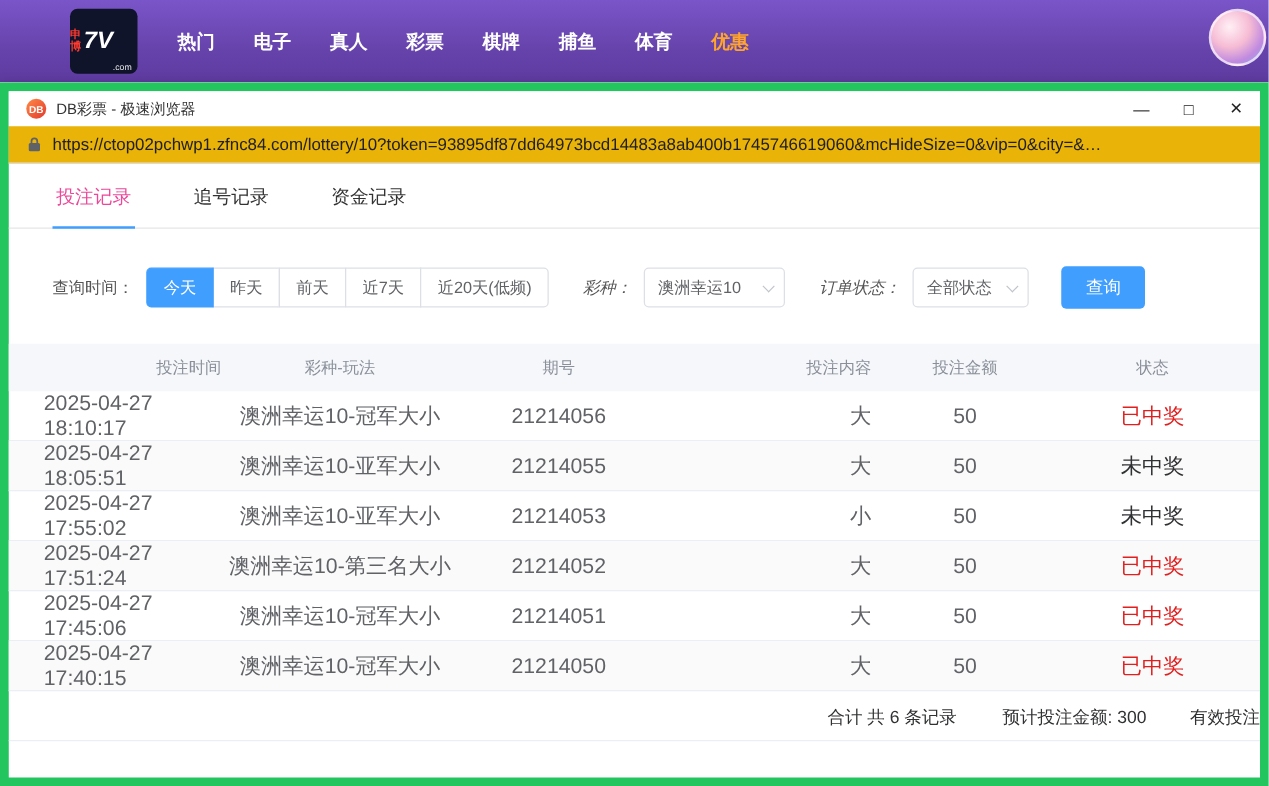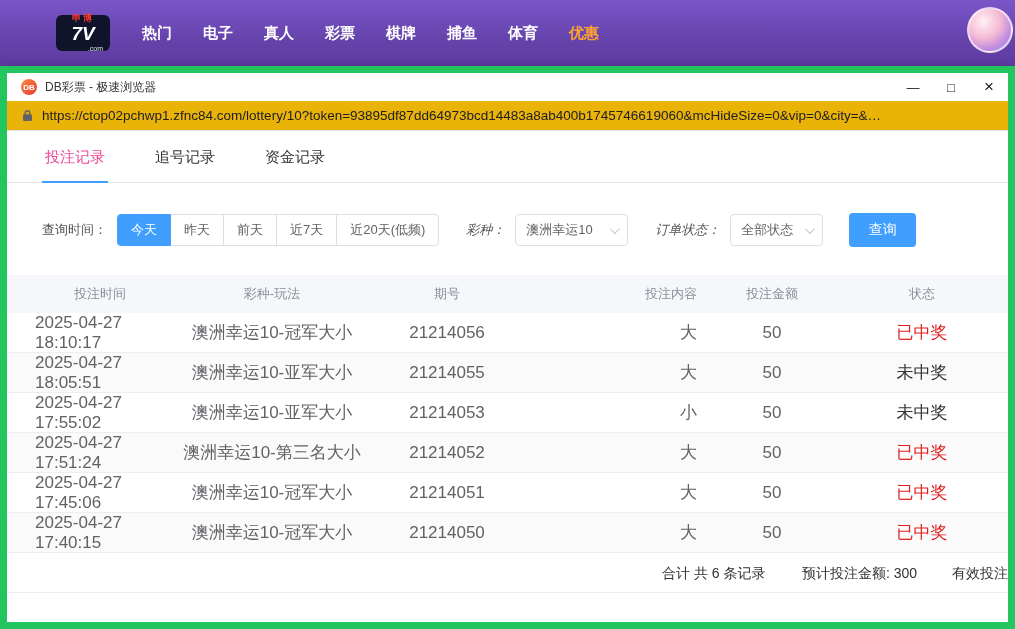--- a/index.html
+++ b/index.html
@@ -3,22 +3,22 @@
 <meta charset="utf-8">
 <style>
   * { margin:0; padding:0; box-sizing:border-box; }
   body { font-family:"Liberation Sans","DejaVu Sans",sans-serif; background:#fff; }
   .stage { position:relative; width:1015px; height:629px; overflow:hidden; background:#fff; }
 
   
   .site-header { position:absolute; top:0; left:0; width:100%; height:66px;
     background:linear-gradient(180deg,#7a55c9 0%, #6643ab 60%, #5e3ba0 100%);
     display:flex; align-items:center; padding-left:56px; }
-  .logo { width:54px; height:36px; background:#10142a; border-radius:6px;
-    display:flex; flex-direction:column; align-items:center; justify-content:center;
+  .logo { width:54px; height:52px; background:#10142a; border-radius:6px;
+    display:flex; flex-direction:row; align-items:center; 
     color:#fff; cursor:pointer; line-height:1.1; }
   .logo-top { font-size:9px; color:#ff3b30; font-weight:bold; letter-spacing:2px; }
   .logo-main { font-size:19px; font-weight:800; font-style:italic; color:#fff; }
   .logo-suffix { font-size:7px; color:#e8e8e8; align-self:flex-end; margin-right:7px; }
   .site-nav { display:flex; align-items:center; gap:31px; margin-left:32px; }
   .nav-item { color:#fff; font-size:15px; font-weight:bold; cursor:pointer; white-space:nowrap; }
   .nav-item.highlight { color:#ffa42d; }
   .avatar { position:absolute; right:2px; top:7px; width:46px; height:46px; border-radius:50%;
     background:radial-gradient(circle at 35% 30%, #fff0f5 0%, #f6bcd4 40%, #c08ae0 70%, #7fa8e8 100%);
     border:2px solid rgba(255,255,255,.65); cursor:pointer; }
@@ -70,21 +70,21 @@
   .thead { display:flex; height:38px; align-items:center; background:#f5f7fa; font-size:13px; color:#8a8f99; }
   .trow { display:flex; height:40px; align-items:center; border-bottom:1px solid #ebeef5;
     font-size:17px; color:#606266; }
   #tbody .trow:nth-child(even) { background:#fafafa; }
   .c1 { width:170px; padding-left:28px; }
   .c2 { width:190px; text-align:center; }
   .c3 { width:160px; text-align:center; }
   .c4 { width:170px; text-align:right; }
   .c5 { width:150px; text-align:center; }
   .c6 { width:150px; text-align:center; }
-  .thead .c1 { padding-left:16px; text-align:center; }
+  .thead .c1 { padding-left:16px; text-align:right; }
   .status-won { color:#e01f1f; }
   .status-lost { color:#303133; }
 
   .tfoot { position:relative; height:40px; border-bottom:1px solid #ebeef5; overflow:hidden;
     font-size:14px; color:#303133; }
   .foot-item { position:absolute; top:0; line-height:40px; white-space:nowrap; }
   #foot-total { left:655px; }
   #foot-expected { left:795px; }
   #foot-valid { left:945px; }
 </style>

